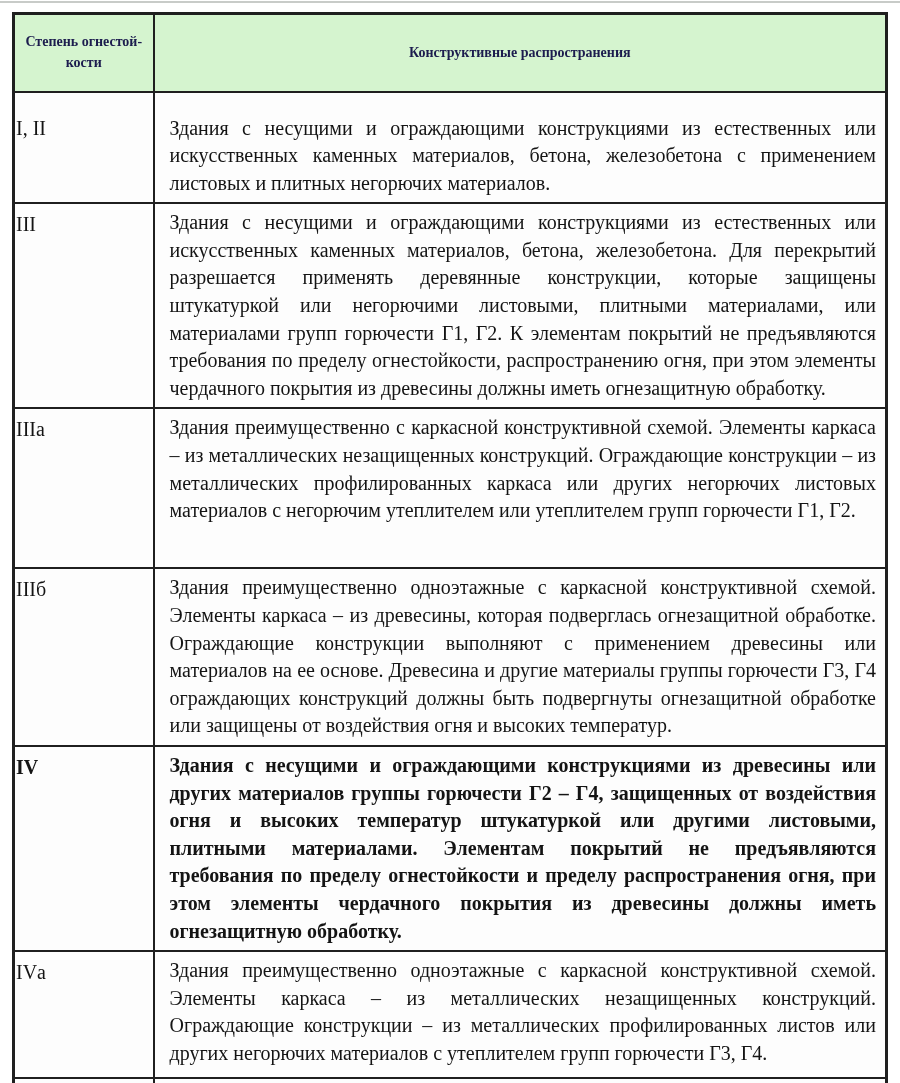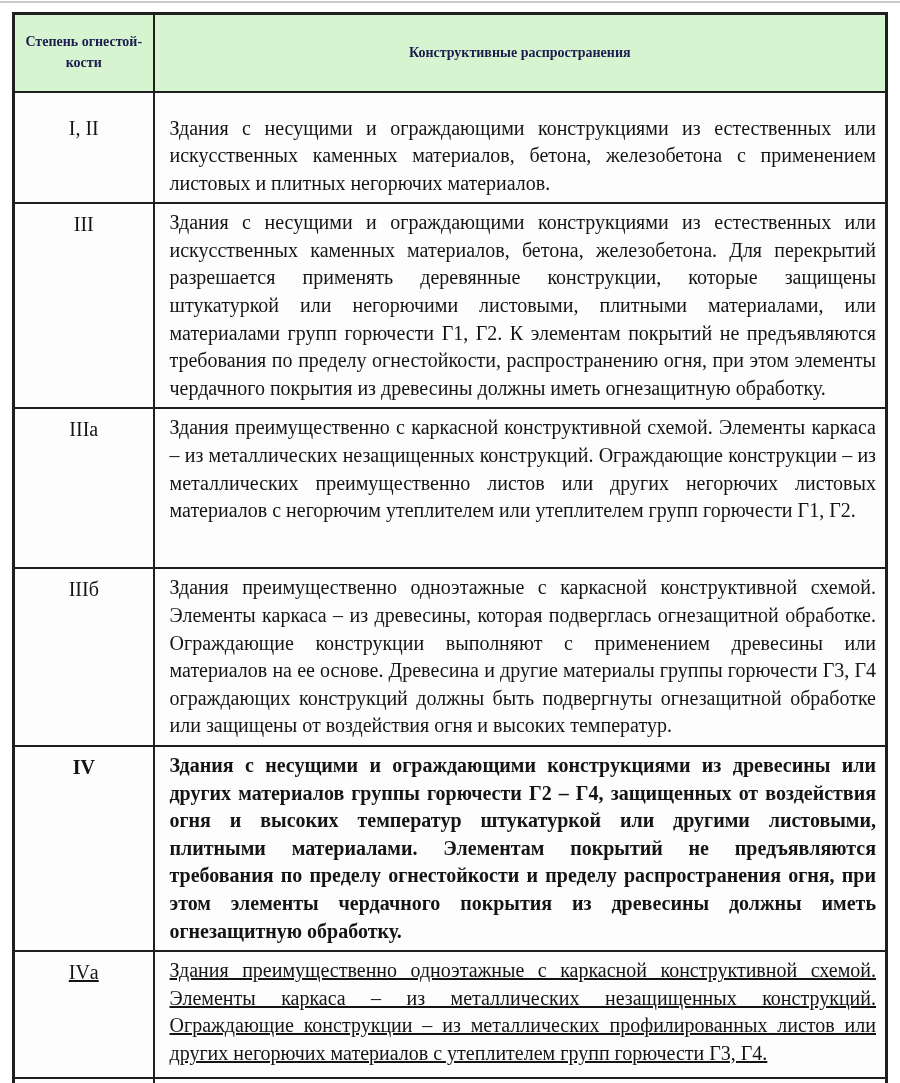--- a/index.html
+++ b/index.html
@@ -51,34 +51,34 @@
     height:78px;
   }
   th.c1{width:140px;}
   td{
     background:var(--cell-bg);
     font-size:20px;
     line-height:1.38;
     vertical-align:top;
   }
   td.degree{
-    text-align:center;
+    text-align:left;
     padding-top:7px;
   }
   td.chars{
     text-align:justify;
     padding:5px 9px 5px 15px;
   }
   
   tbody tr:nth-child(1) td{height:93px;}
   tbody tr:nth-child(2) td{height:202px;}
   tbody tr:nth-child(3) td{height:160px;}
   tbody tr:nth-child(4) td{height:174px;margin-top:35px;}
   tbody tr:nth-child(5) td{height:176px;font-weight:bold;}
-  tbody tr:nth-child(6) td{height:127px;text-decoration:underline;}
+  tbody tr:nth-child(6) td{height:127px;}
   tbody tr:nth-child(7) td{height:66px;}
   tbody tr:nth-child(1) td.degree,
   tbody tr:nth-child(1) td.chars{padding-top:22px;}
 </style>
 </head>
 <body>
 
 <div class="top-line"></div>
 
 <div class="table-wrap">
@@ -93,21 +93,21 @@
         <tr>
           <td class="degree">I, II</td>
           <td class="chars">Здания с несущими и ограждающими конструкциями из естественных или искусственных каменных материалов, бетона, железобетона с применением листовых и плитных негорючих материалов.</td>
         </tr>
         <tr>
           <td class="degree">III</td>
           <td class="chars">Здания с несущими и ограждающими конструкциями из естественных или искусственных каменных материалов, бетона, железобетона. Для перекрытий разрешается применять деревянные конструкции, которые защищены штукатуркой или негорючими листовыми, плитными материалами, или материалами групп горючести Г1, Г2. К элементам покрытий не предъявляются требования по пределу огнестойкости, распространению огня, при этом элементы чердачного покрытия из древесины должны иметь огнезащитную обработку.</td>
         </tr>
         <tr>
           <td class="degree">IIIа</td>
-          <td class="chars">Здания преимущественно с каркасной конструктивной схемой. Элементы каркаса – из металлических незащищенных конструкций. Ограждающие конструкции – из металлических преимущественно листов или других негорючих листовых материалов с негорючим утеплителем или утеплителем групп горючести Г1, Г2.</td>
+          <td class="chars">Здания преимущественно с каркасной конструктивной схемой. Элементы каркаса – из металлических незащищенных конструкций. Ограждающие конструкции – из металлических профилированных каркаса или других негорючих листовых материалов с негорючим утеплителем или утеплителем групп горючести Г1, Г2.</td>
         </tr>
         <tr>
           <td class="degree">IIIб</td>
           <td class="chars">Здания преимущественно одноэтажные с каркасной конструктивной схемой. Элементы каркаса – из древесины, которая подверглась огнезащитной обработке. Ограждающие конструкции выполняют с применением древесины или материалов на ее основе. Древесина и другие материалы группы горючести Г3, Г4 ограждающих конструкций должны быть подвергнуты огнезащитной обработке или защищены от воздействия огня и высоких температур.</td>
         </tr>
         <tr>
           <td class="degree">IV</td>
           <td class="chars">Здания с несущими и ограждающими конструкциями из древесины или других материалов группы горючести Г2 – Г4, защищенных от воздействия огня и высоких температур штукатуркой или другими листовыми, плитными материалами. Элементам покрытий не предъявляются требования по пределу огнестойкости и пределу распространения огня, при этом элементы чердачного покрытия из древесины должны иметь огнезащитную обработку.</td>
         </tr>
         <tr>

